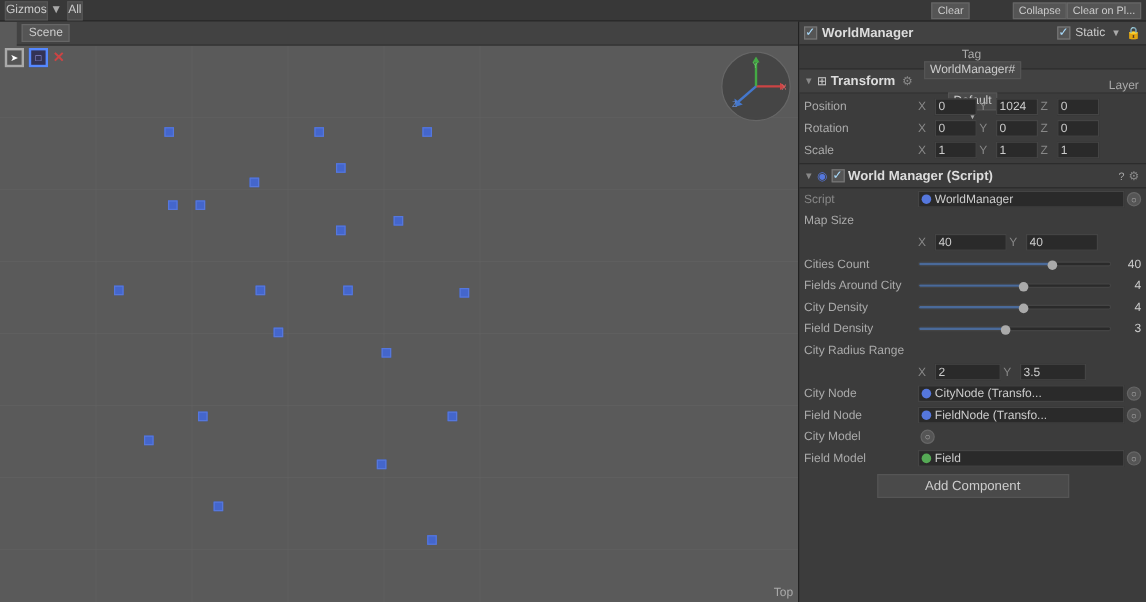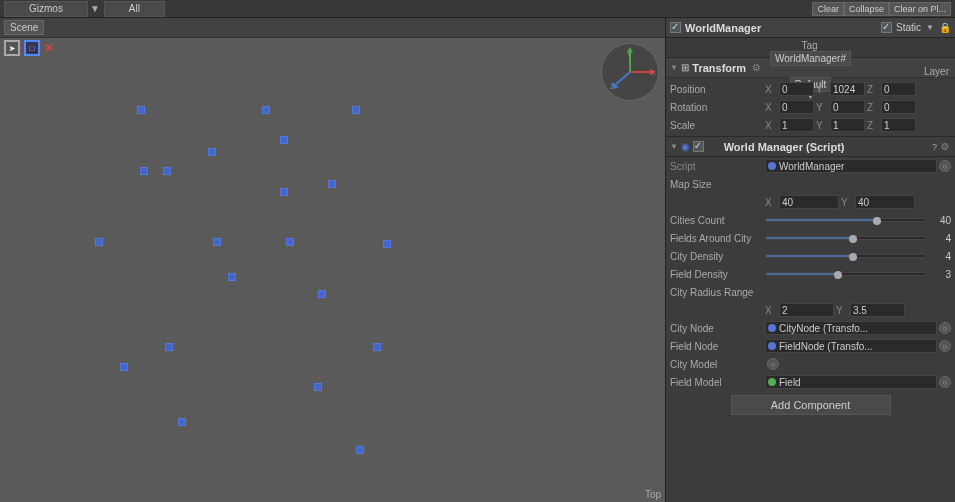--- a/index.html
+++ b/index.html
@@ -13,21 +13,21 @@
       align-items: center;
       padding: 0 4px;
       border-bottom: 1px solid #222;
       flex-shrink: 0;
     }
     .top-bar-btn {
       background: #4a4a4a;
       border: 1px solid #555;
       color: #ccc;
       font-size: 10px;
-      padding: 1px 24px;
+      padding: 1px 0;
       margin-right: 2px;
       cursor: pointer;
       height: 16px;
       display: flex; align-items: center;
     }
 
     
     .main-area {
       display: flex;
       flex: 1;
@@ -44,21 +44,21 @@
 
     .scene-canvas {
       width: 100%;
       height: 100%;
       background: #5a5a5a;
       position: relative;
     }
 
     .scene-header {
       position: absolute;
-      top: 0; left: 0; right: 0;
+      top: 0; left: 14px; right: 0;
       height: 20px;
       background: #424242;
       display: flex;
       align-items: center;
       padding: 0 4px;
       z-index: 10;
       border-bottom: 1px solid #333;
     }
 
     .scene-header-btn {
@@ -431,20 +431,21 @@
     }
 
     .collapse-btn {
       background: #555;
       border: 1px solid #666;
       color: #ccc;
       font-size: 9px;
       padding: 0 4px;
       cursor: pointer;
       height: 14px;
+      margin-left: 36px;
     }
 
     .clear-btn {
       background: #555;
       border: 1px solid #666;
       color: #ccc;
       font-size: 9px;
       padding: 0 4px;
       cursor: pointer;
       height: 14px;
@@ -613,21 +614,21 @@
           <span class="xyz-label">Z</span>
           <input class="xyz-field" value="1" style="">
         </div>
       </div>
     </div>
 
     <div class="wm-header">
       <span class="foldout-arrow">▼</span>
       <span style="font-size:10px;margin-right:3px;color:#5577dd;">◉</span>
       <span class="checkbox-inline checked"></span>
-      <span class="wm-title" style="margin-left:20px;">World Manager (Script)</span>
+      <span class="wm-title" style="margin-left:3px;">World Manager (Script)</span>
       <div class="header-icon-group" style="margin-left:auto;">
         <span style="font-size:9px;color:#aaa;cursor:pointer;">?</span>
         <span class="gear-icon">⚙</span>
       </div>
     </div>
 
     <div class="script-row">
       <span class="script-label">Script</span>
       <div class="obj-ref-field">
         <div class="obj-dot"></div>

